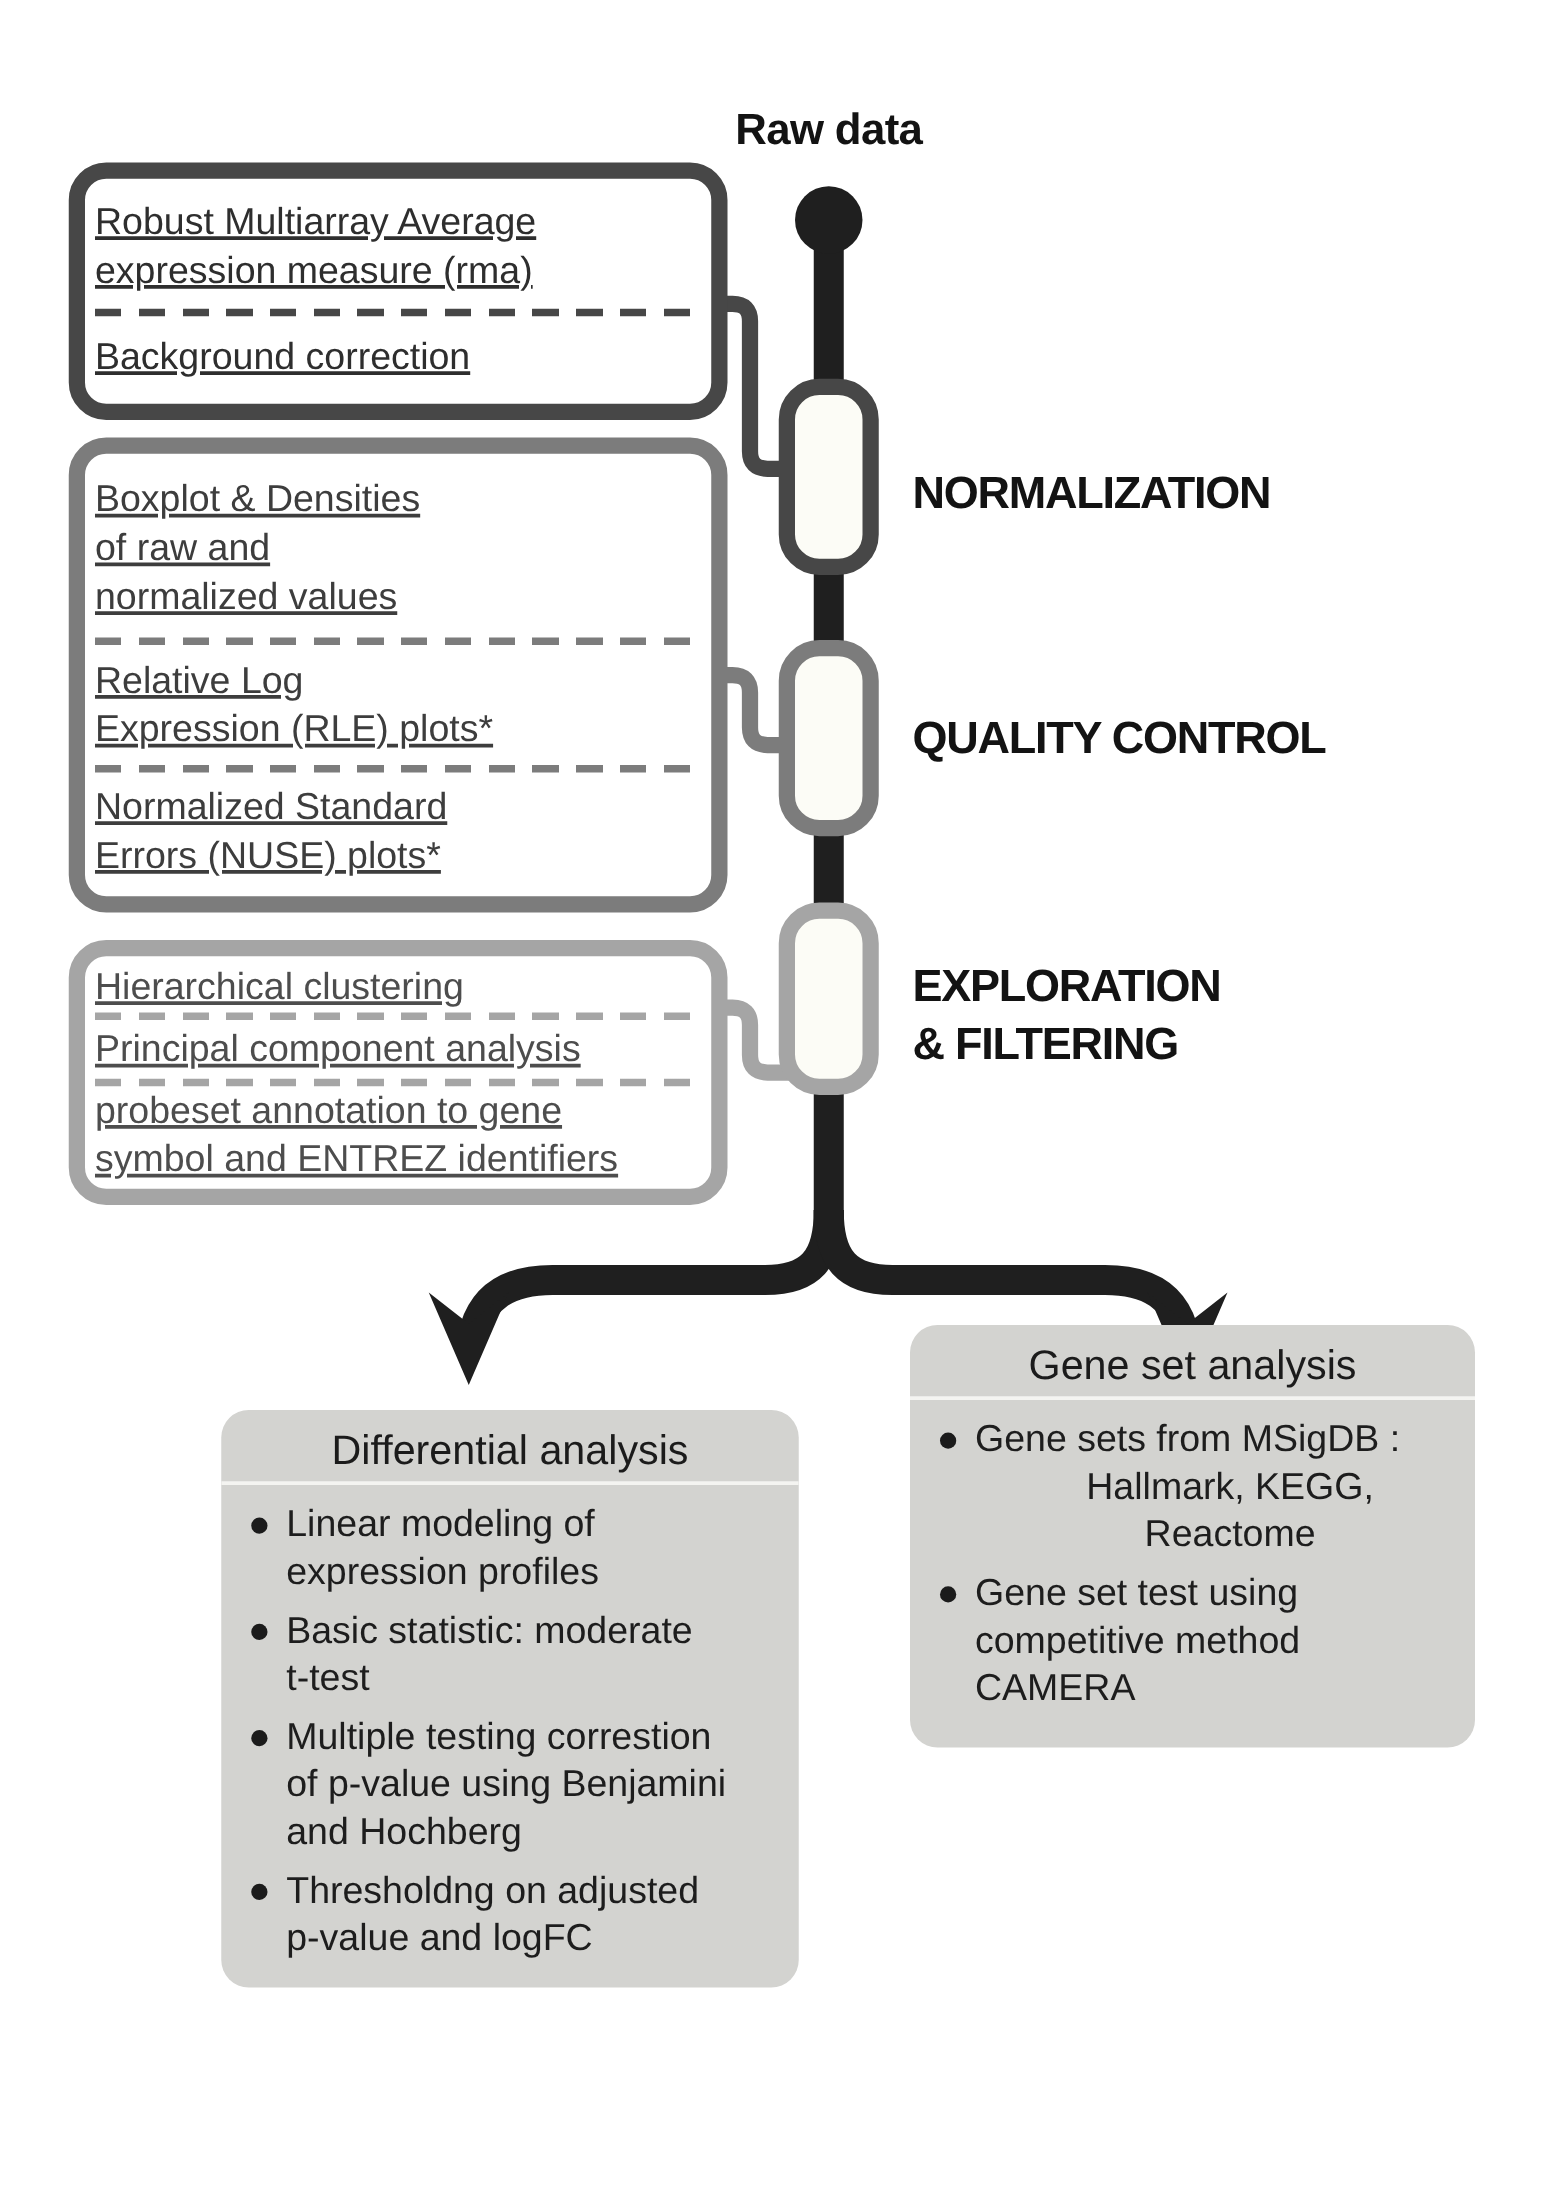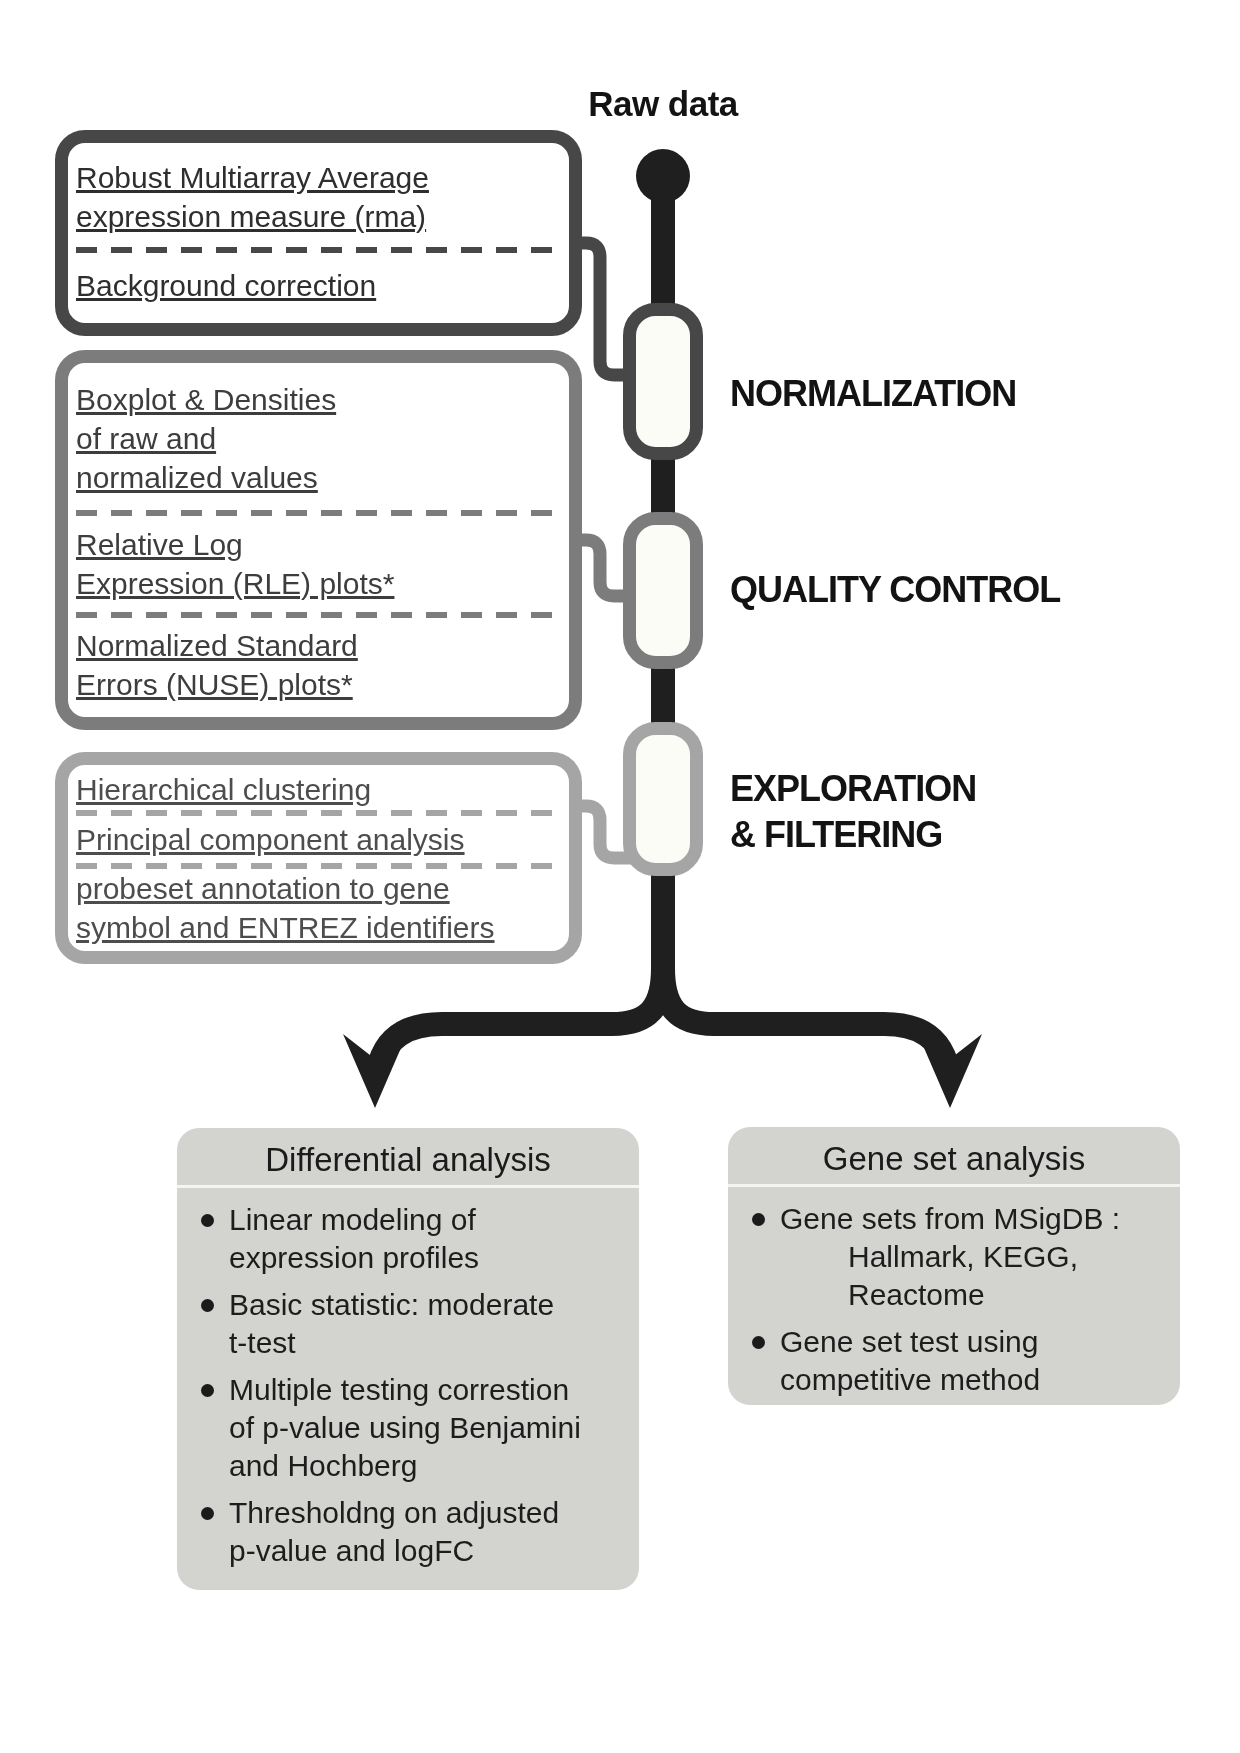--- a/index.html
+++ b/index.html
@@ -89,21 +89,21 @@
 
   
   .result-box {
     position: absolute;
     background: var(--result-fill);
     border-radius: 22px;
     color: #1d1d1d;
     overflow: hidden;
   }
   .result-left  { left: 145px; top: 1128px; width: 462px; height: 462px; margin-left: 32px; }
-  .result-right { left: 728px; top: 1127px; width: 452px; height: 278px; }
+  .result-right { left: 728px; top: 1060px; width: 452px; height: 338px; }
 
   .result-title {
     text-align: center;
     font-size: 33px;
     padding-top: 13px;
     height: 57px;
     color: #1b1b1b;
   }
   .result-sep { height: 3px; width: 100%; background: #f4f4f1; }
 
@@ -111,21 +111,21 @@
   .bullet-item { display: flex; align-items: flex-start; margin-bottom: 9px; }
   .bullet-dot {
     width: 13px; height: 13px;
     border-radius: 50%;
     background: #1b1b1b;
     flex: none;
     margin: 13px 15px 0 0;
   }
   .bullet-body { font-size: 30px; line-height: 38px; }
   .bullet-text { white-space: pre-line; }
-  .bullet-sub  { white-space: pre-line; margin-left: 68px; }
+  .bullet-sub  { white-space: pre-line; margin-left: 68px; text-align: center; }
   .bullet-sub:empty { display: none; }
 </style>
 </head>
 <body>
 
 <div class="canvas">
 
   <svg class="spine-svg" width="1240" height="1753" viewBox="0 0 1240 1753">
 
     <rect x="651" y="176" width="24" height="810" fill="var(--spine)"></rect>

